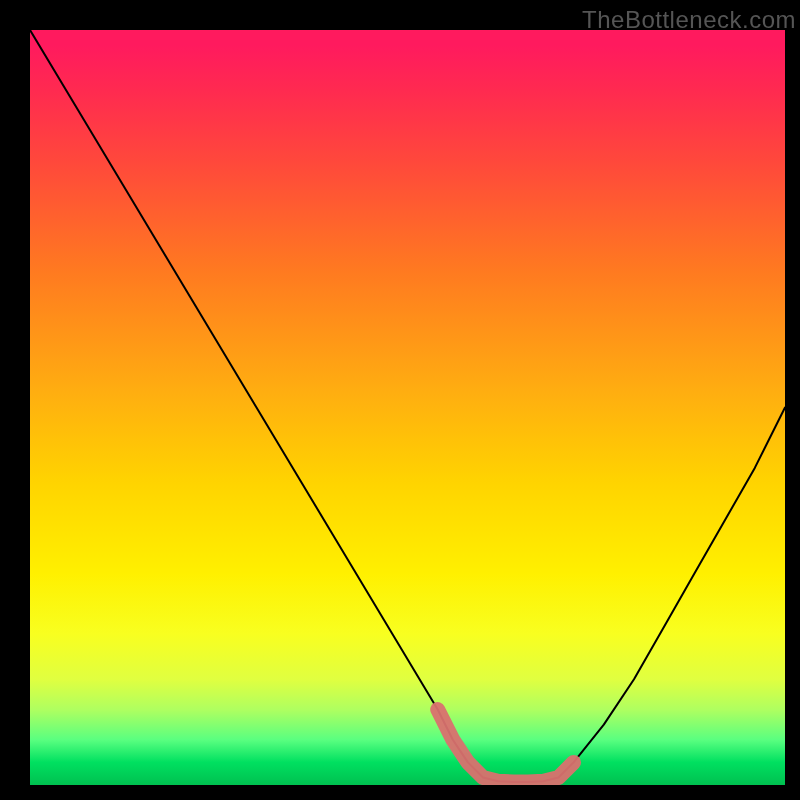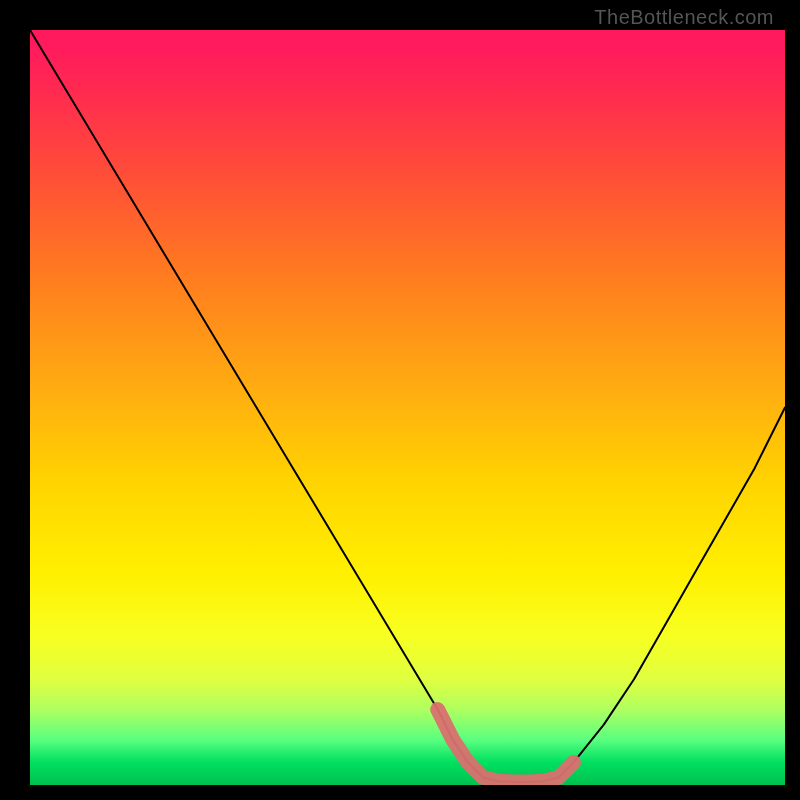--- a/index.html
+++ b/index.html
@@ -7,23 +7,23 @@
     width: 800px;
     height: 800px;
     background: #000;
     position: relative;
     font-family: Arial, Helvetica, sans-serif;
     overflow: hidden;
   }
   .attribution {
     position: absolute;
     top: 6px;
-    right: 26px;
+    right: 4px;
     color: #555;
-    font-size: 20px;
+    font-size: 24px;
     font-weight: 500;
     letter-spacing: 0.5px;
     z-index: 10;
   }
   .plot-frame {
     position: absolute;
     left: 30px;
     top: 30px;
     width: 755px;
     height: 755px;

